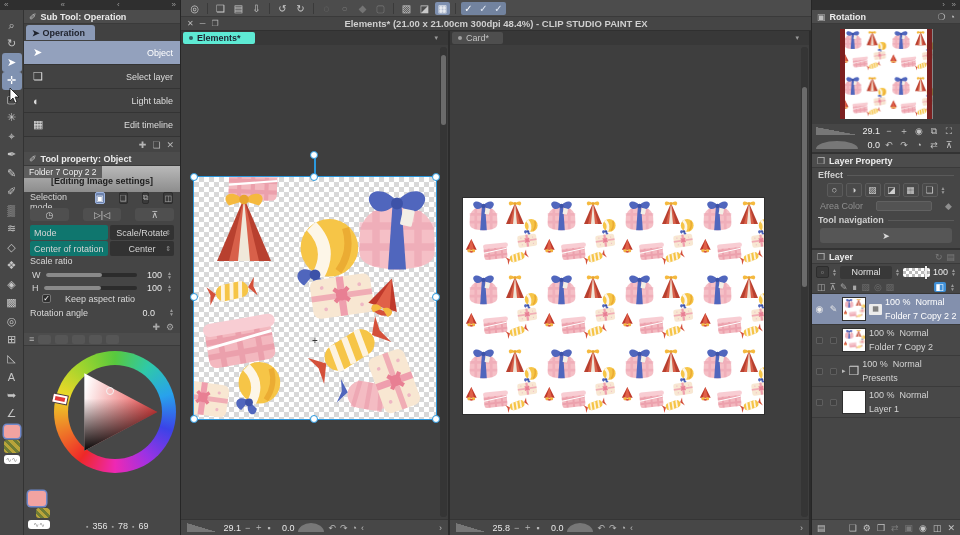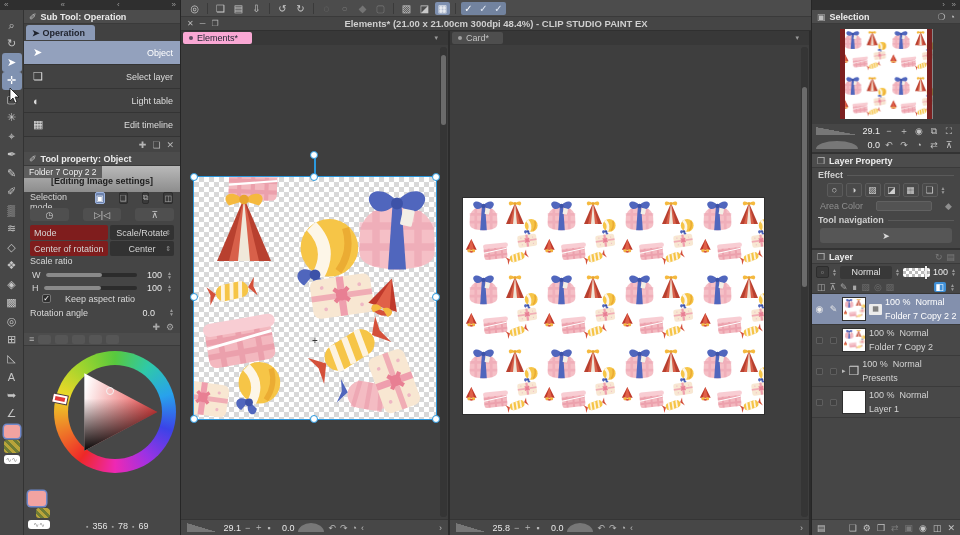--- a/index.html
+++ b/index.html
@@ -36,21 +36,21 @@
   .target .chip{position:absolute;left:0;top:0;background:#5d5d5d;color:#f1f1f1;padding:1px 5px;font-size:8.5px}
   .target .banner{color:#1d1d1d;font-weight:bold;padding-bottom:6px}
   .ddrow{height:15px;margin:2px 8px 0 8px;background:#383838;border-radius:2px;display:flex;align-items:center;justify-content:center;position:relative;color:#dedede}
   .ddrow .chev{position:absolute;right:4px;color:#9f9f9f;font-size:7px}
   .tprow{height:16px;display:flex;align-items:flex-start;padding:0 6px;gap:14px}
   .tprow .lbl{color:#d8d8d8}
   .mbtn{width:13px;height:12px;background:#3a3a3a;border:1px solid #2d2d2d;border-radius:2px;display:flex;align-items:center;justify-content:center;color:#aaa;font-size:8px}
   .mbtn.on{background:#6d83ad;border-color:#9db4e0;color:#fff}
   .wide{flex:1;height:13px;background:#4f4f4f;border-radius:3px;display:flex;align-items:center;justify-content:center;color:#c9c9c9}
   .kv{height:15px;display:flex;align-items:center;margin:1px 6px 0 6px;gap:2px}
-  .kv .k{flex:1.1;background:#7f1d1d;height:100%;display:flex;align-items:center;padding:0 4px;border-radius:2px}
+  .kv .k{flex:1.1;background:#0f766e;height:100%;display:flex;align-items:center;padding:0 4px;border-radius:2px}
   .kv .v{flex:1;background:#323232;height:100%;display:flex;align-items:center;justify-content:center;border-radius:2px;position:relative}
   .kv .v .chev{position:absolute;right:3px;color:#999;font-size:7px}
   .slrow{height:13px;display:flex;align-items:center;gap:5px;padding:0 8px}
   .track{flex:1;height:4px;background:#2c2c2c;border-radius:2px;position:relative}
   .track .fill{position:absolute;left:0;top:0;height:100%;width:62%;background:#8a8a8a;border-radius:2px}
   .stepper{display:flex;flex-direction:column;line-height:4px;font-size:5px;color:#999}
   .chk{width:9px;height:9px;background:#2e2e2e;border:1px solid #777;border-radius:2px;color:#fff;font-size:8px;display:flex;align-items:center;justify-content:center;line-height:8px}
   .tpfoot{height:12px;display:flex;align-items:center;justify-content:flex-end;gap:6px;padding:0 6px;color:#a8a8a8}
   
   .cpanel{flex:1;background:#474747;position:relative;overflow:hidden}
@@ -75,21 +75,21 @@
   .titlebar{height:14px;background:#454545;display:flex;align-items:center;padding:0 6px;border-bottom:1px solid #303030;position:relative}
   .winctl{display:flex;gap:6px;color:#b9b9b9;font-size:8px}
   .titletxt{position:absolute;left:0;right:0;text-align:center;font-weight:bold;color:#cfcfcf;font-size:9.5px;pointer-events:none}
   
   .docs{flex:1;display:flex;min-height:0;background:#3a3a3a}
   .doc{position:relative;background:#3e3e3e;border-right:2px solid #2c2c2c;display:flex;flex-direction:column;min-width:0}
   .doc.elements{width:269px;flex:none}
   .doc.card{flex:1}
   .dtabs{height:14px;background:#383838;display:flex;align-items:center;padding:0 2px;gap:2px;position:relative}
   .dtab{height:12px;display:flex;align-items:center;gap:4px;padding:0 14px 0 6px;border-radius:2px;background:#4e4e4e;color:#c3c3c3}
-  .dtab.act{background:#f9a8d4;color:#1e2330;font-weight:normal}
+  .dtab.act{background:#5eead4;color:#1e2330;font-weight:bold}
   .dtab .dot{width:4px;height:4px;border-radius:50%;background:currentColor;opacity:.7}
   .dtabs .tchev{position:absolute;right:10px;color:#9a9a9a;font-size:7px}
   .dbody{flex:1;position:relative;overflow:hidden;background:#3e3e3e}
   .vsb{position:absolute;right:1px;top:2px;bottom:2px;width:7px;background:#353535;border-radius:3px}
   .vsb .thumb{position:absolute;left:1px;right:1px;border-radius:3px;background:#6b6b6b}
   .dstatus{height:16px;background:#474747;border-top:1px solid #353535;display:flex;align-items:center;gap:4px;padding:0 6px;color:#cdcdcd}
   .wedge{width:30px;height:9px;background:linear-gradient(to top right,#777 49%,transparent 50%)}
   .hump{width:26px;height:9px;background:#777;border-radius:100% 100% 0 0/200% 200% 0 0}
   .sbtn{color:#b9b9b9;font-size:9px}
   .sval{min-width:20px;text-align:right;font-size:9px;color:#e8e8e8}
@@ -559,21 +559,21 @@
       <span></span>
       <span>
         <span>›</span>&nbsp;&nbsp;
         <span>»</span>
       </span>
     </div>
 
     <div class="nav">
       <div class="phead">
         <span class="pico">▣</span>
-        <span>Selection</span>
+        <span>Rotation</span>
         <span style="flex:1"></span>
         <span class="pico">❍</span>
         <span class="pico">◔</span>
       </div>
       <div class="navbody">
         <svg width="100" height="90" viewBox="0 0 100 90">
           <rect width="100" height="90" fill="#3d3d3d"></rect>
           <rect x="4" width="92" height="90" fill="#ffffff"></rect>
           <g transform="translate(4,0) scale(.62)">
               <rect width="149" height="146" fill="url(#cardpat)"></rect>

